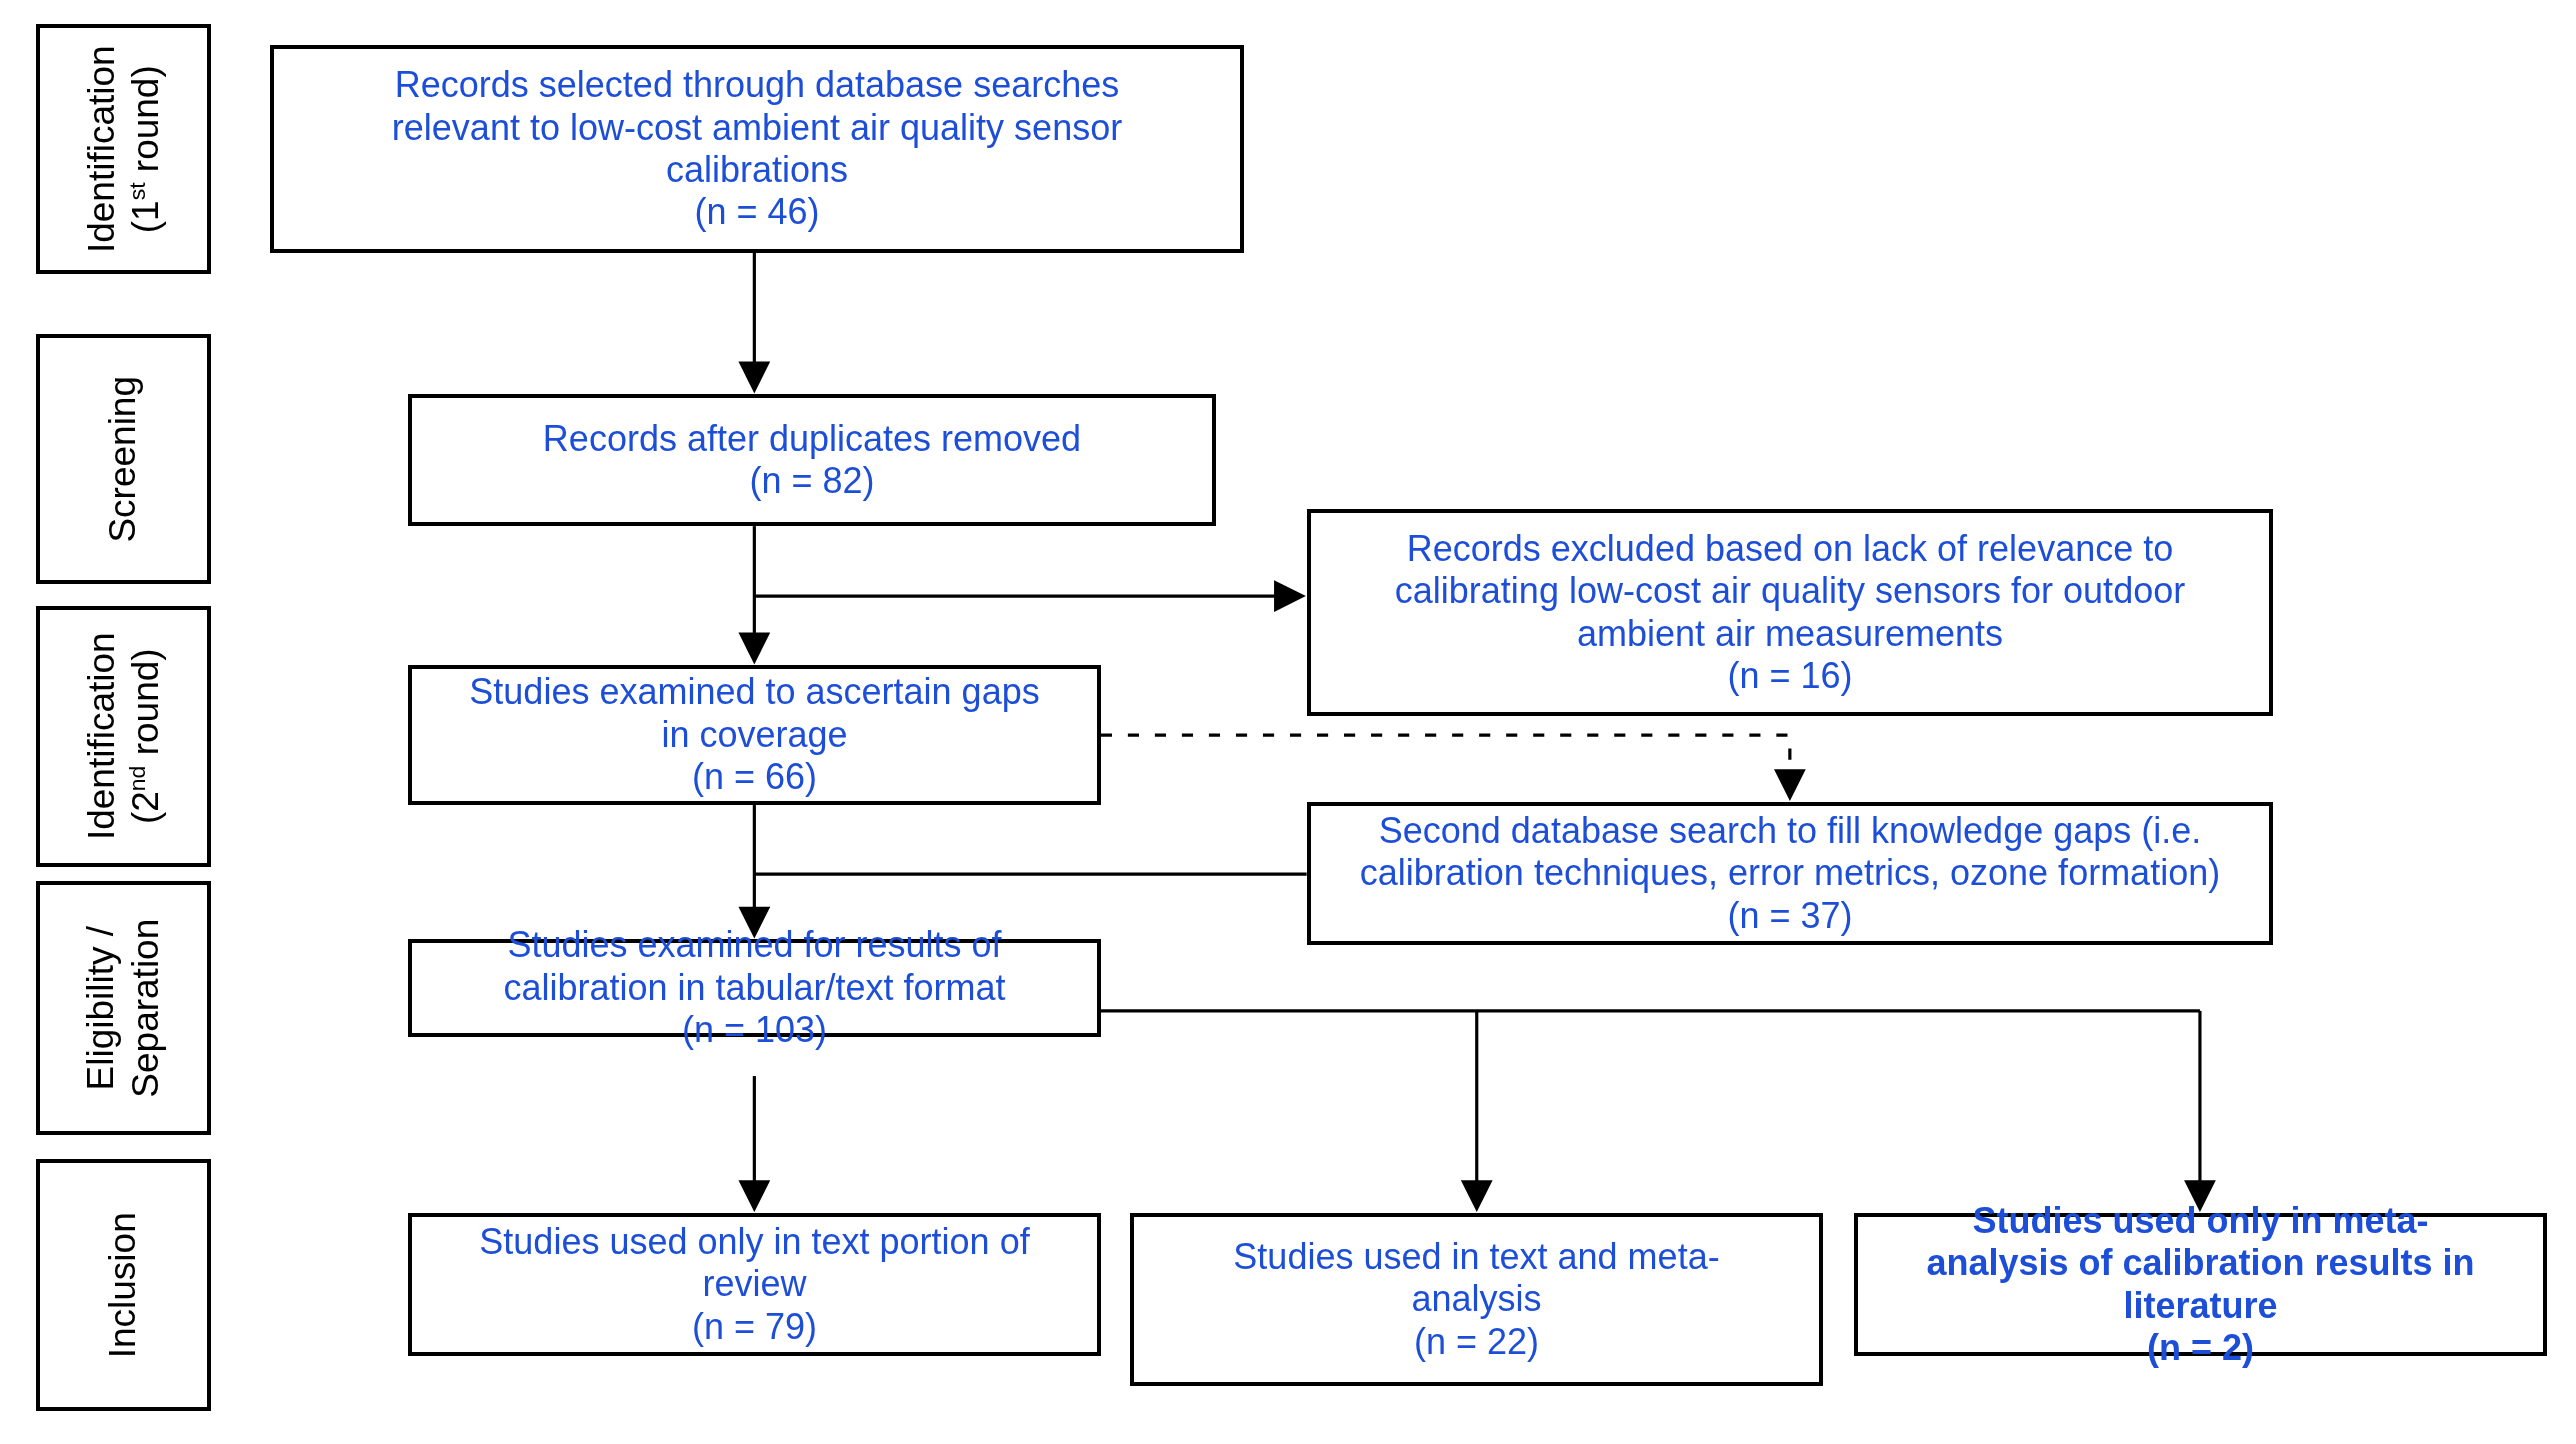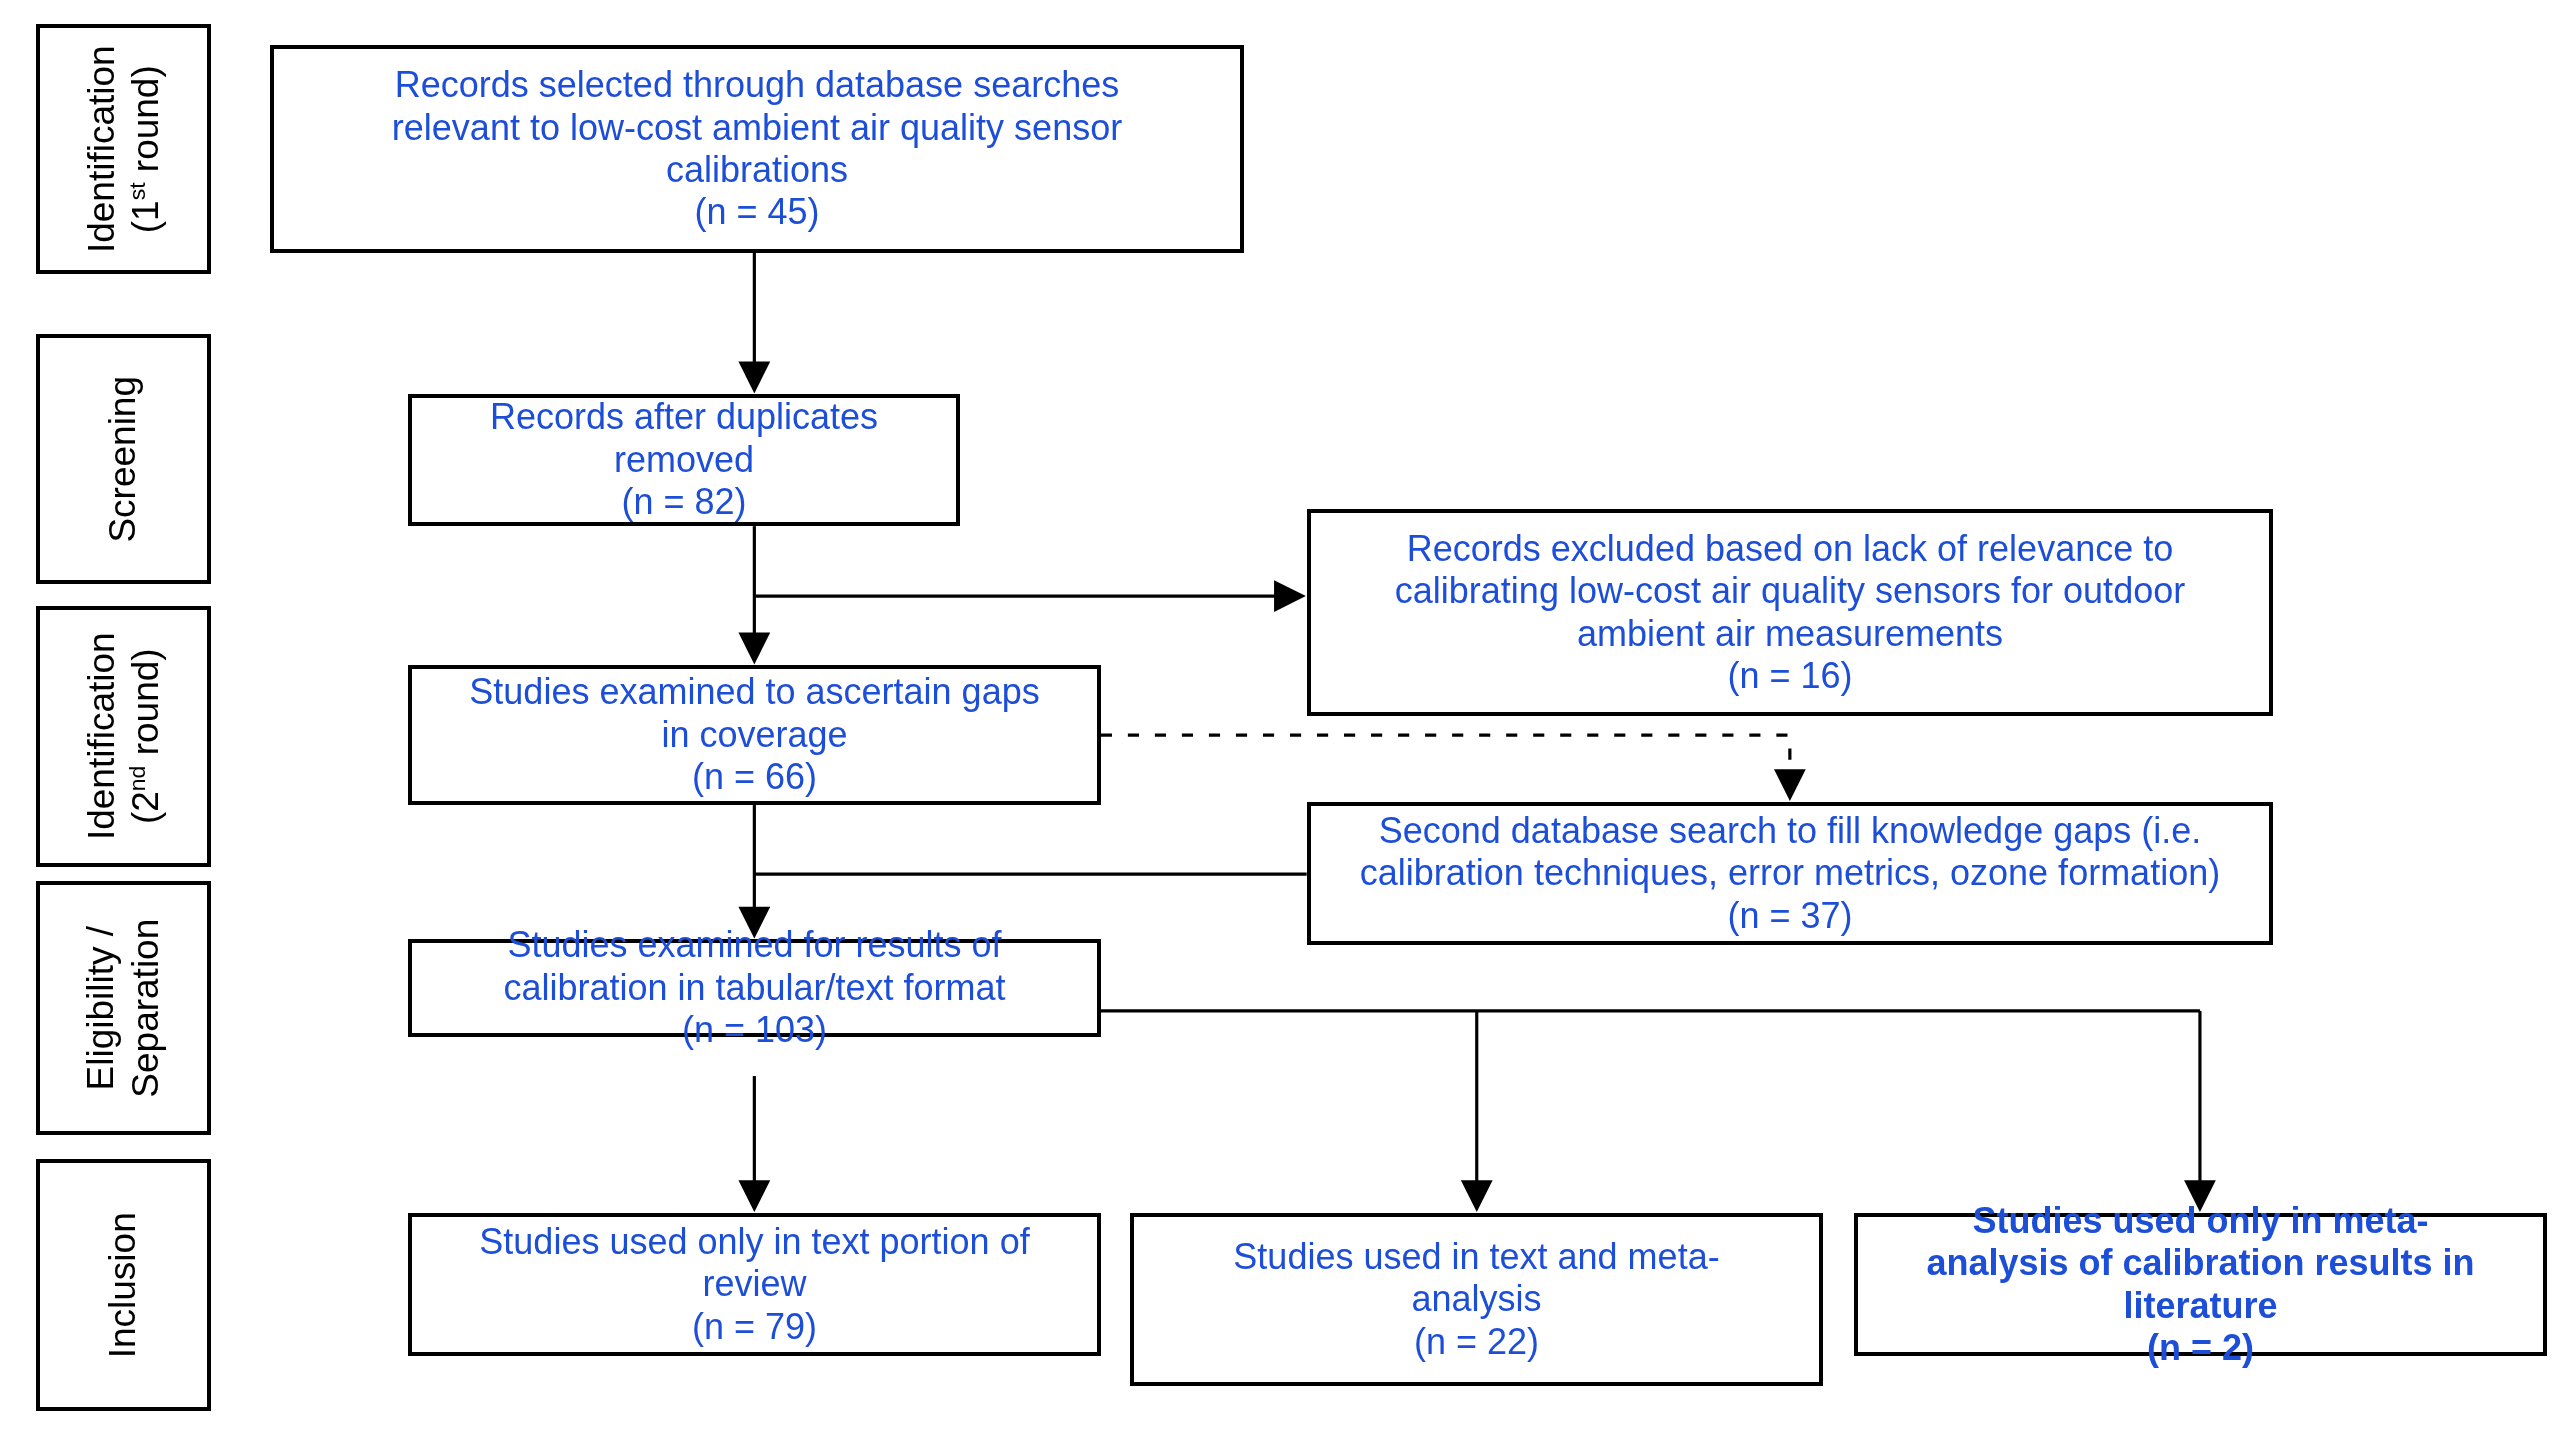--- a/index.html
+++ b/index.html
@@ -25,21 +25,21 @@
   .bt,.bc { display:block; }
 
   
   #side-1 { top:24px;   height:250px; }
   #side-2 { top:334px;  height:250px; }
   #side-3 { top:606px;  height:261px; }
   #side-4 { top:881px; height:254px; }
   #side-5 { top:1159px; height:252px; }
 
   #box-a { left:270px;  top:45px;   width:974px; height:208px; padding:0 56px; }
-  #box-b { left:408px;  top:394px;  width:552px;  height:132px; padding:0 16px; }
+  #box-b { left:408px;  top:394px;  width:808px;  height:132px; padding:0 16px; }
   #box-c { left:1307px; top:493px;  width:966px; height:207px; padding:0 56px;margin-top:16px; }
   #box-d { left:408px;  top:665px;  width:693px;  height:140px; padding:17px 48px; }
   #box-e { left:1307px; top:802px; width:966px; height:143px; padding:16px 32px; }
   #box-f { left:408px;  top:939px; width:693px;  height:98px; padding:0 16px; }
   #box-g { left:408px;  top:1213px; width:693px;  height:143px; padding:8px 16px; }
   #box-h { left:1130px; top:1213px; width:693px;  height:173px; padding:0 40px; }
   #box-i { left:1854px; top:1213px; width:693px;  height:143px; padding:0 52px;font-weight:bold; }
 
   #arrows { position:absolute; left:0; top:0; width:2576px; height:1444px; }
   .ln  { stroke:#000; stroke-width:4; fill:none; }
@@ -94,21 +94,21 @@
   </div>
   <div class="side" id="side-5">
     <div class="side-label">
         <div>Inclusion</div>
         <div><span></span><sup></sup><span></span></div>
       </div>
   </div>
 
   <div class="box" id="box-a">
       <span class="bt">Records selected through database searches relevant to low-cost ambient air quality sensor calibrations</span>
-      <span class="bc">(n = 45)</span>
+      <span class="bc">(n = 46)</span>
     </div>
   <div class="box" id="box-b">
       <span class="bt">Records after duplicates removed</span>
       <span class="bc">(n = 82)</span>
     </div>
   <div class="box" id="box-c">
       <span class="bt">Records excluded based on lack of relevance to calibrating low-cost air quality sensors for outdoor ambient air measurements</span>
       <span class="bc">(n = 16)</span>
     </div>
   <div class="box" id="box-d">

